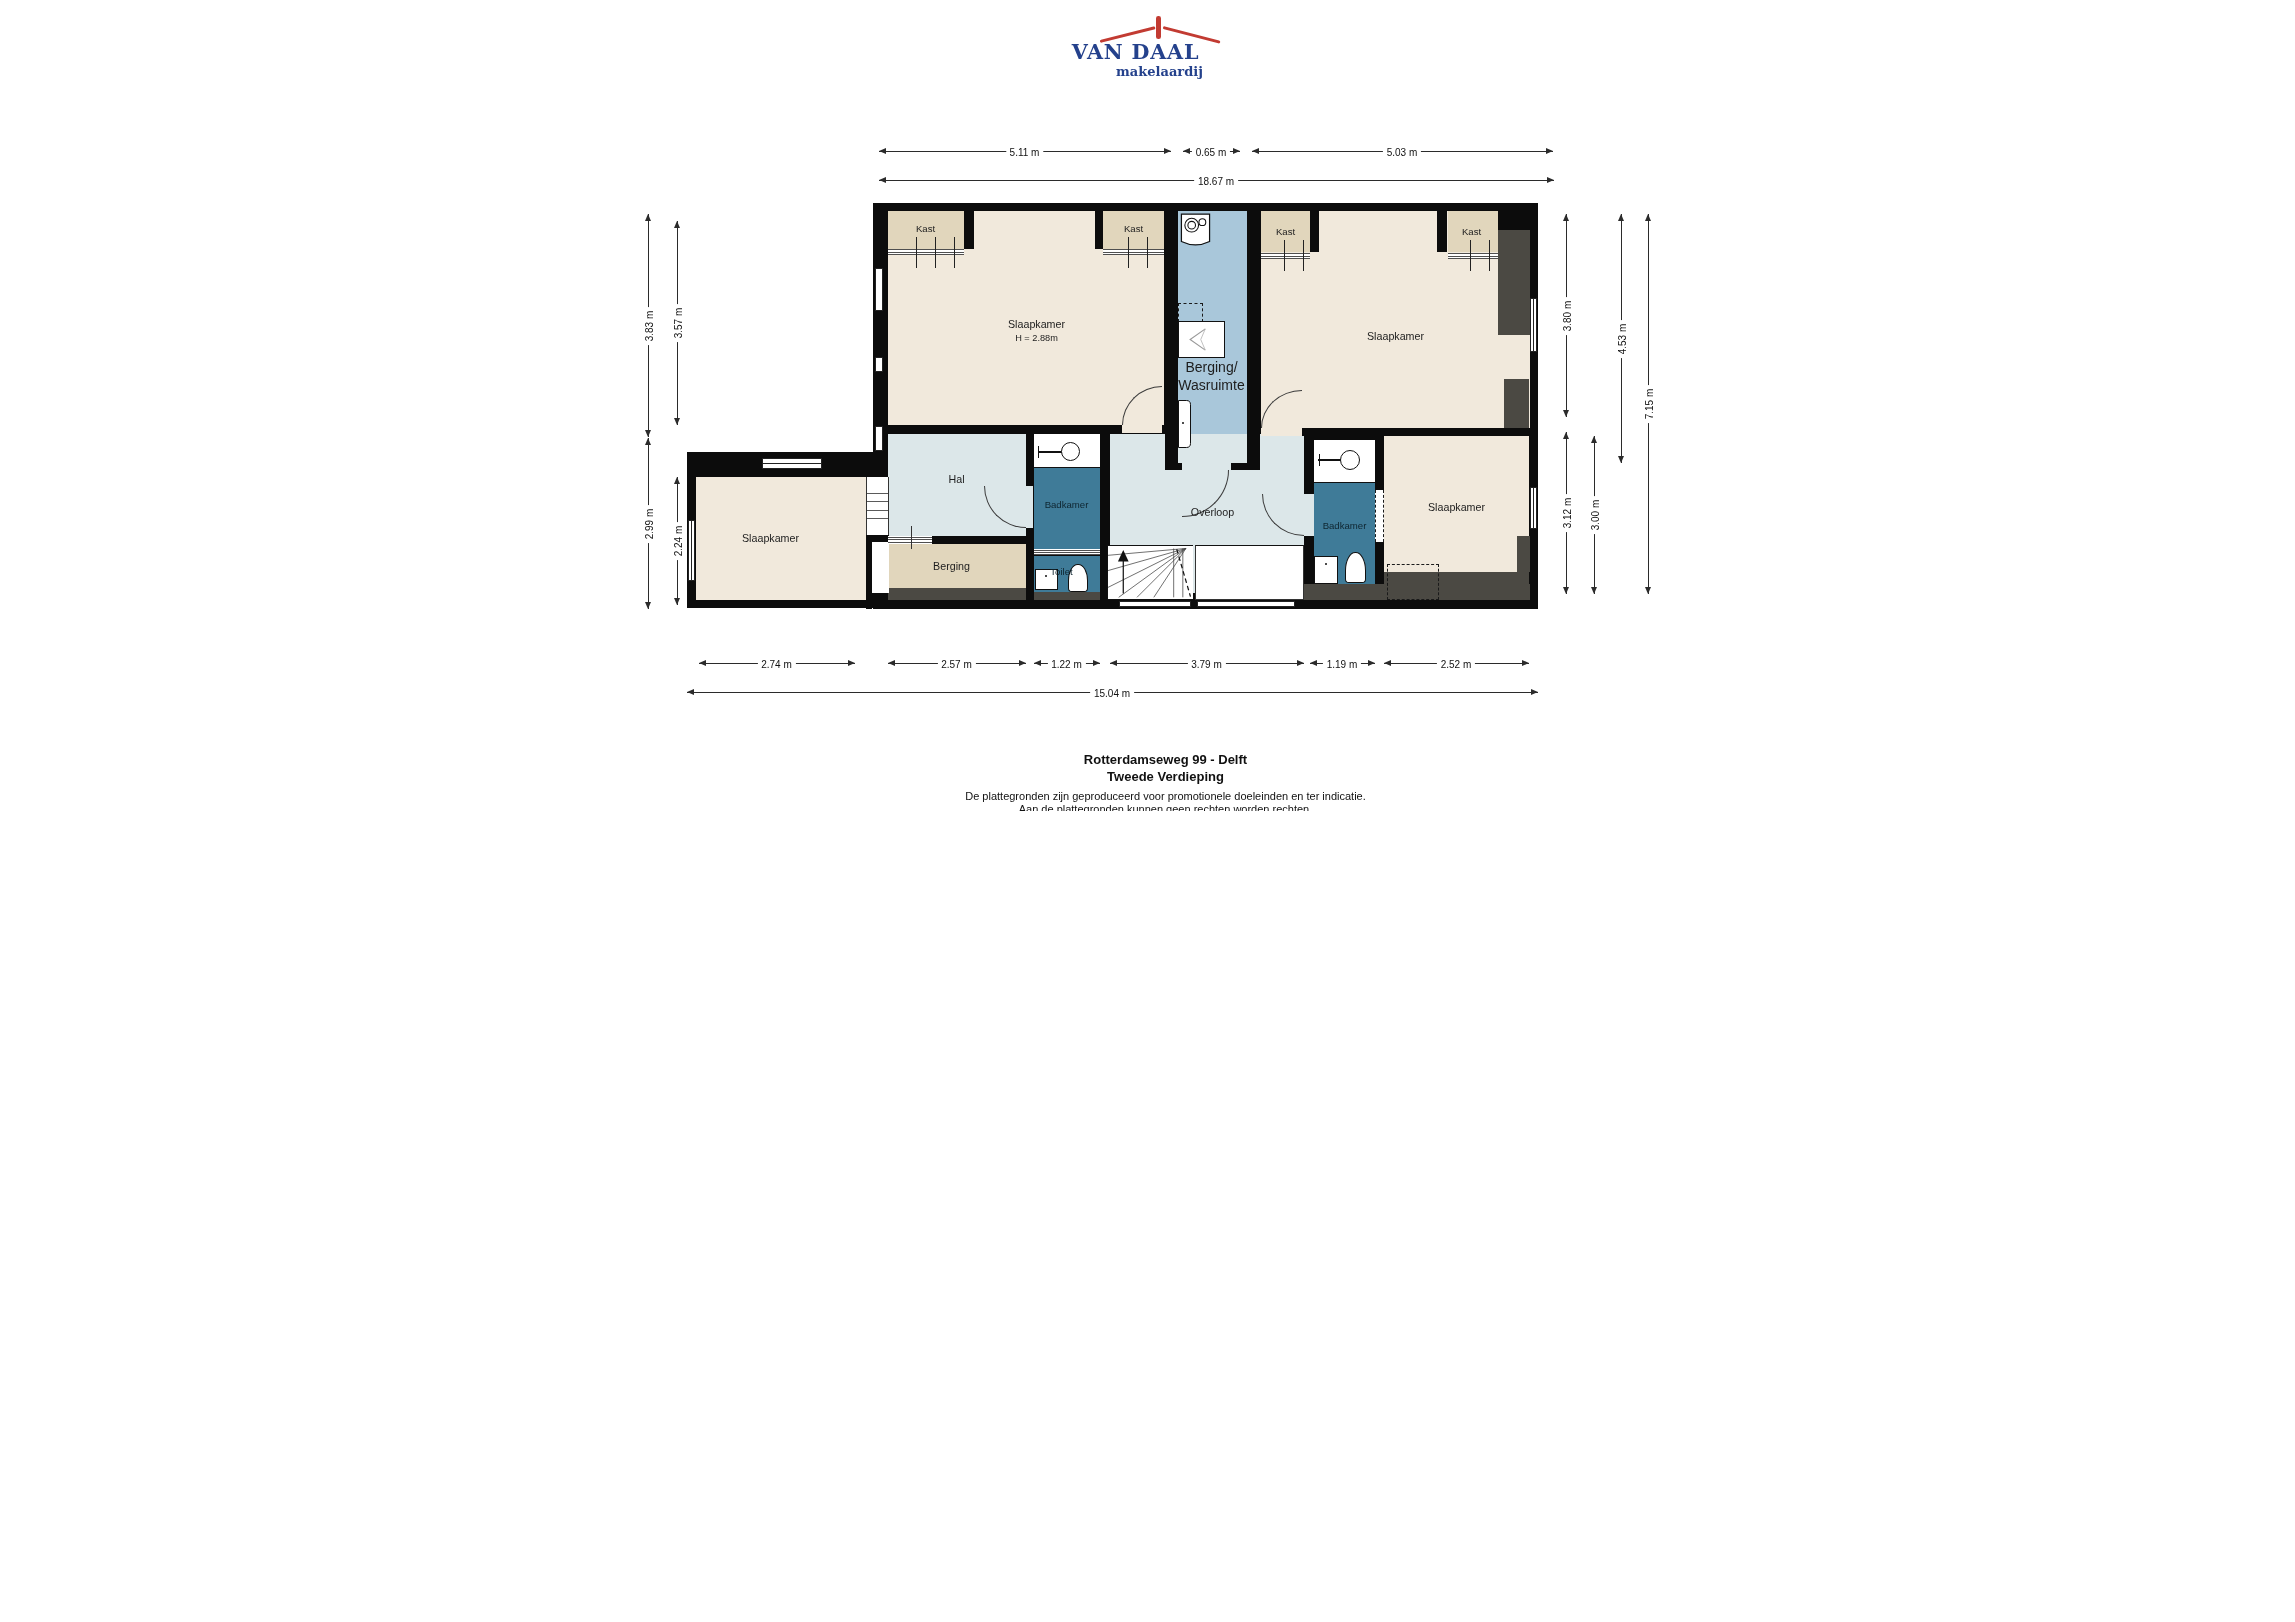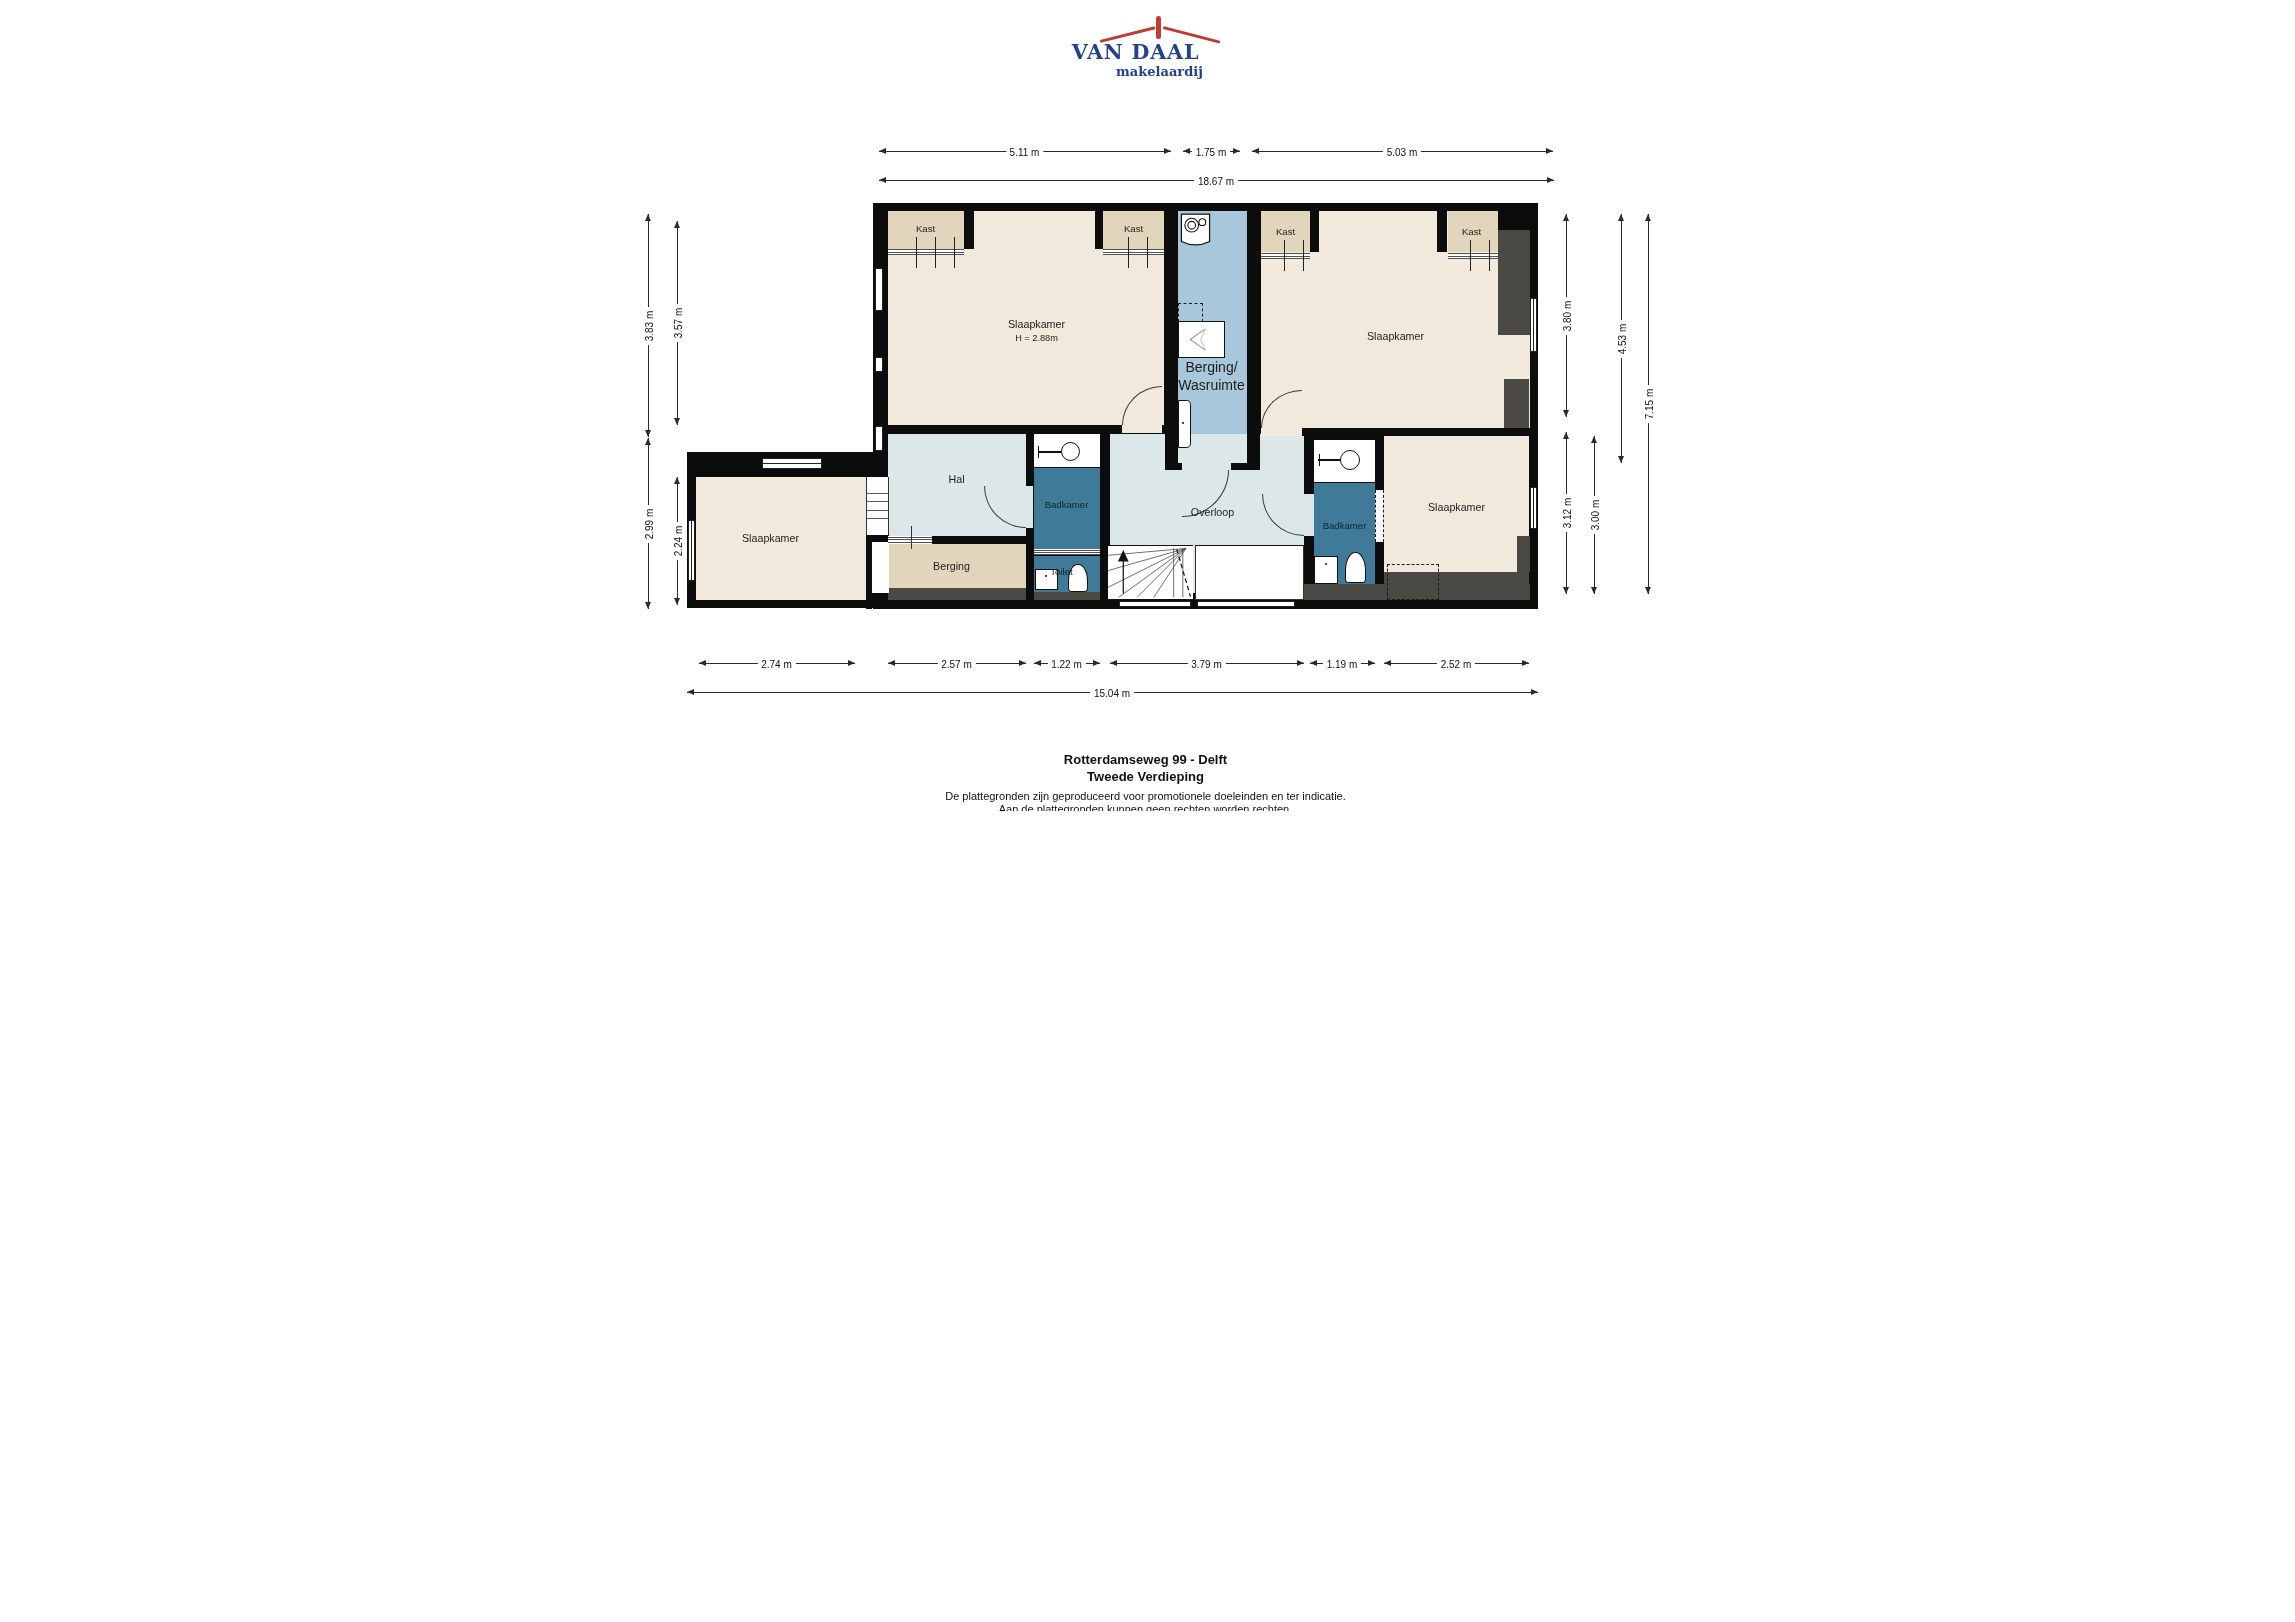--- a/index.html
+++ b/index.html
@@ -63,42 +63,42 @@
   .sink-c{position:absolute;background:#fff;border:1.1px solid #111;border-radius:50%;box-sizing:border-box;}
   .stem{position:absolute;background:#111;}
   .dot{position:absolute;background:#111;border-radius:50%;}
   
   .roofline{position:absolute;height:3.4px;background:#c23b32;border-radius:2.3px;transform-origin:0 50%;}
   .chimney{position:absolute;width:5.4px;background:#c23b32;border-radius:2.3px;}
   .logo-name{position:absolute;transform:translateX(-50%);font-family:"DejaVu Serif",serif;font-weight:bold;
         color:#24418c;font-size:20.7px;letter-spacing:0.8px;white-space:nowrap;}
   .logo-tag{position:absolute;transform:translateX(-50%);font-family:"DejaVu Serif",serif;font-weight:bold;
         color:#24418c;font-size:13px;white-space:nowrap;}
-  .footer-line{position:absolute;left:572px;transform:translateX(-50%);color:#111;white-space:nowrap;}
+  .footer-line{position:absolute;left:592px;transform:translateX(-50%);color:#111;white-space:nowrap;}
   .f-bold{font-weight:bold;font-size:13px;}
   .f-reg{font-size:11px;}
 </style>
 </head>
 <body>
 
 <div class="page">
 
   <div>
     <div class="roofline" style="left:526px;top:40px;width:57px;transform:rotate(-14deg);"></div>
     <div class="roofline" style="left:589px;top:26px;width:59px;transform:rotate(14.5deg);"></div>
     <div class="chimney" style="left:582px;top:16px;height:23px;"></div>
     <div class="logo-name" style="left:562px;top:40px;">VAN DAAL</div>
     <div class="logo-tag" style="left:586px;top:64px;">makelaardij</div>
   </div>
 
   <div class="dimh" style="left:305px;top:151px;width:292px;">
       <span>5.11 m</span>
     </div>
   <div class="dimh" style="left:609px;top:151px;width:57px;">
-      <span>1.75 m</span>
+      <span>0.65 m</span>
     </div>
   <div class="dimh" style="left:678px;top:151px;width:301px;">
       <span>5.03 m</span>
     </div>
   <div class="dimh" style="left:305px;top:180px;width:675px;">
       <span>18.67 m</span>
     </div>
 
   <div class="dimv" style="left:74px;top:214px;height:223px;">
       <span>3.83 m</span>

